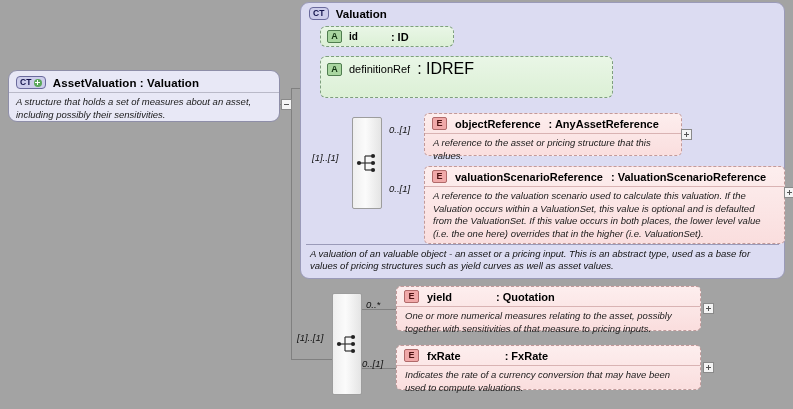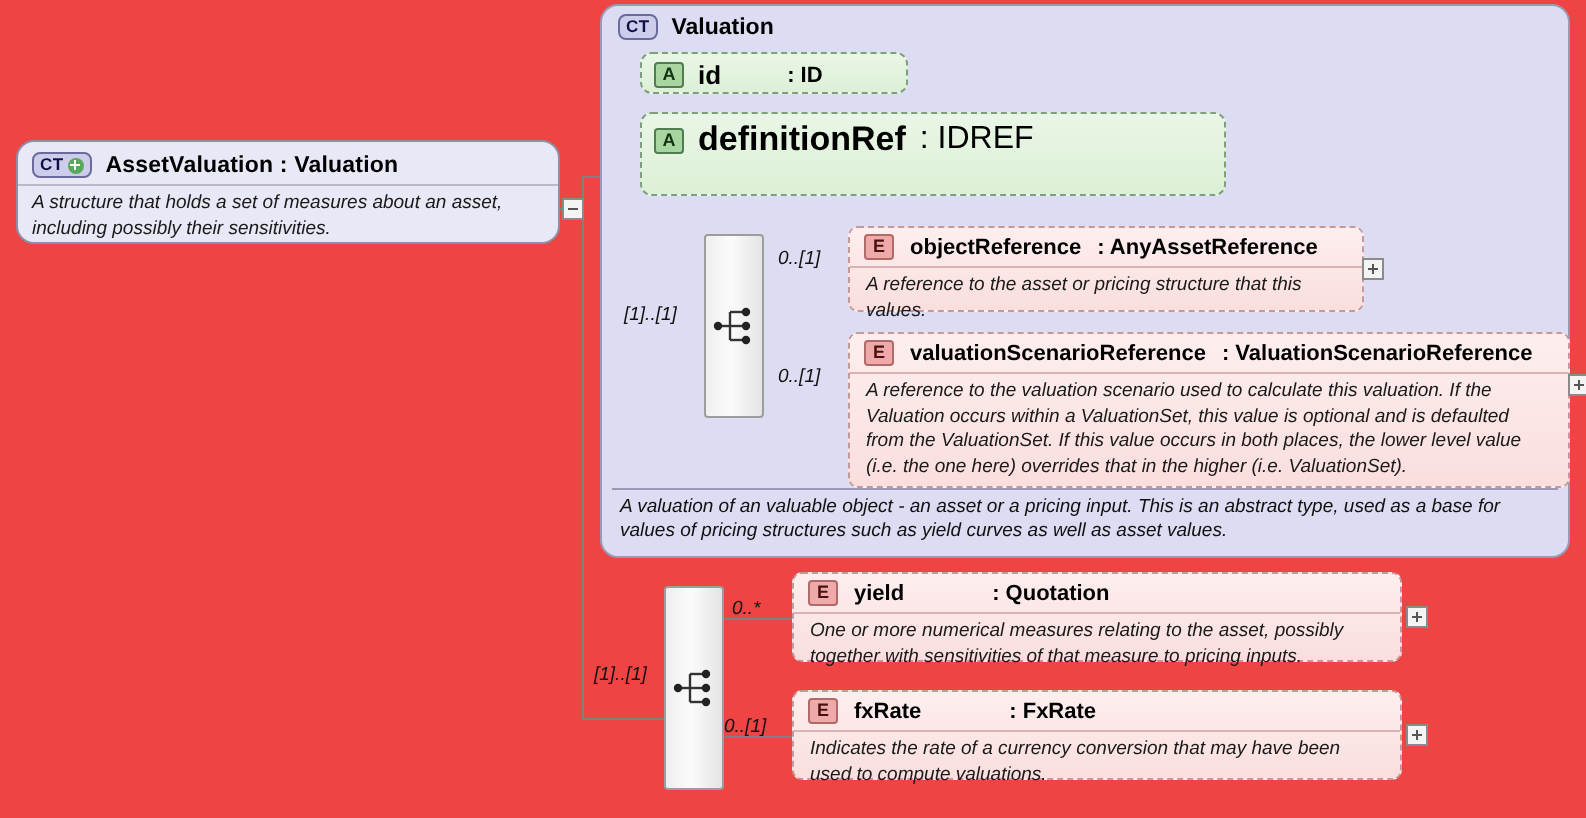--- a/index.html
+++ b/index.html
@@ -8,21 +8,21 @@
     background: #ffffff;
   }
   body {
     font-family: "Liberation Sans", sans-serif;
     -webkit-font-smoothing: none;
   }
   #canvas {
     position: relative;
     width: 793px;
     height: 409px;
-    background: #ef4444;
+    background: #a3a3a3;
     overflow: hidden;
   }
 
   
   .line {
     position: absolute;
     background: #808080;
   }
   .line.h { height: 1px; }
   .line.v { width: 1px; }
@@ -159,26 +159,26 @@
     position: absolute;
     box-sizing: border-box;
     border: 1px dashed #7e9e7e;
     border-radius: 6px;
     background: linear-gradient(to bottom, #e9f6e6, #dcf0d6);
   }
   .attr-box .card-doc { border-top: 1px solid #a8c7a2; }
 
   #attr-id { left: 320px; top: 26px; width: 134px; height: 21px; }
   #attr-id .row { display:flex; align-items:center; gap:7px; padding:3px 6px; }
-  #attr-id .nm { font-size: 13px; font-weight: bold; }
+  #attr-id .nm { font-size: 10px; font-weight: bold; }
   #attr-id .ty { font-size: 11px; font-weight: bold; margin-left: 26px; }
 
   #attr-defref { left: 320px; top: 56px; width: 293px; height: 42px; }
   #attr-defref .row { display:flex; align-items:center; gap:7px; padding:3px 6px 2px 6px; }
-  #attr-defref .nm { font-size: 17px; font-weight: bold; }
+  #attr-defref .nm { font-size: 11px; font-weight: normal; }
 
   
   .elem-box {
     position: absolute;
     box-sizing: border-box;
     border: 1px dashed #c29a9a;
     border-radius: 5px;
     background: linear-gradient(to bottom, #fdeeee, #fadede);
   }
   .elem-box .row {

